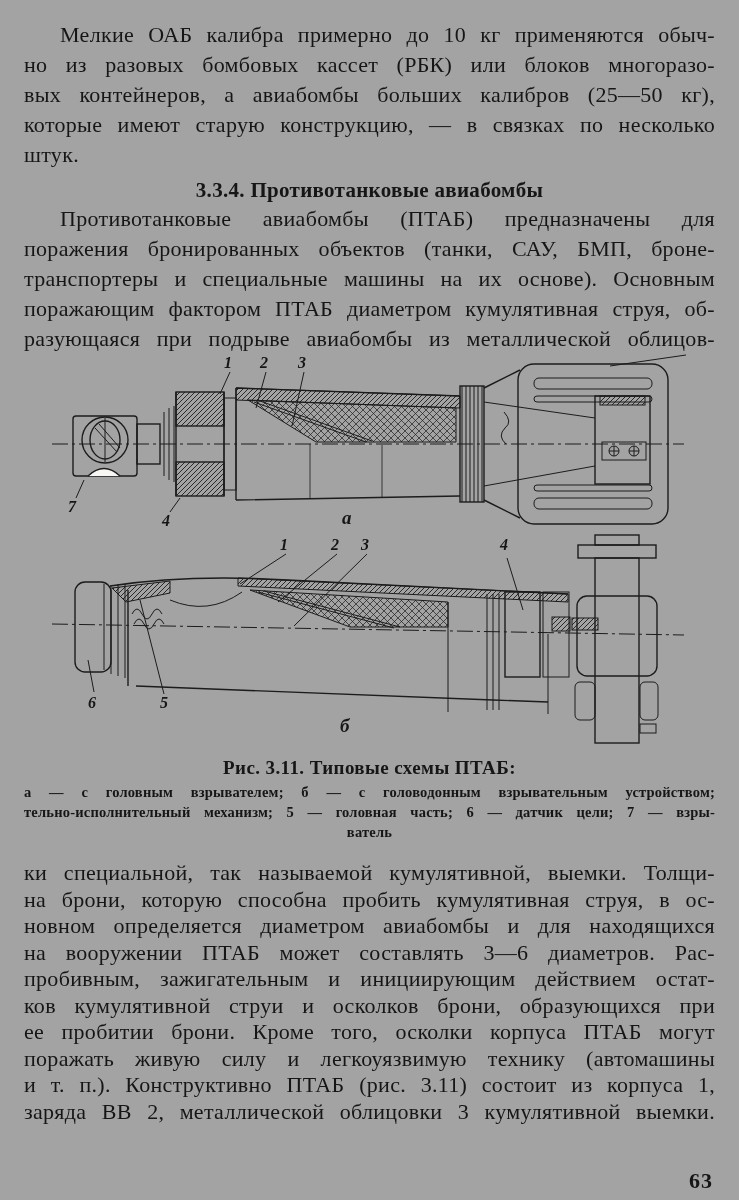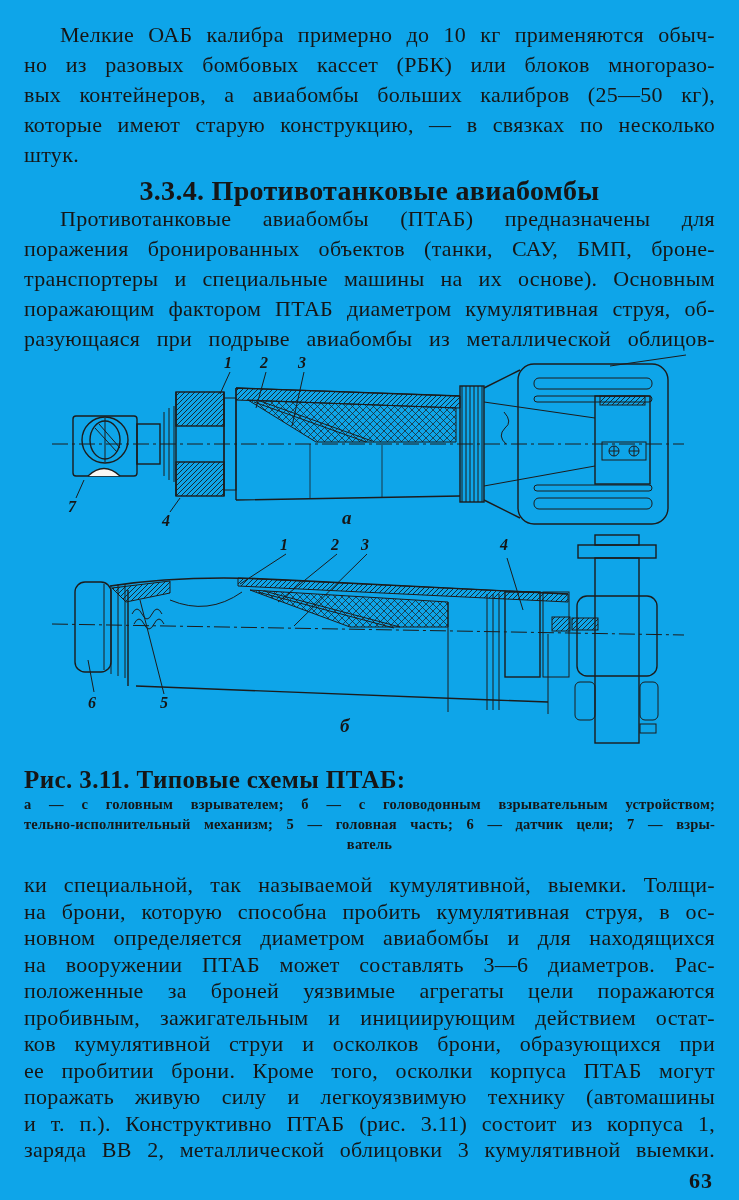--- a/index.html
+++ b/index.html
@@ -1,19 +1,19 @@
 <!DOCTYPE html>
 <html><head>
 <meta charset="utf-8">
 <style>
   html,body { margin:0; padding:0; }
   .page {
     position: relative;
     width: 739px; height: 1200px;
-    background: #0ea5e9;
+    background: #a3a3a3;
     color: #161616;
     font-family: "Liberation Serif", serif;
     overflow: hidden;
     box-sizing: border-box;
   }
   .content { padding: 20px 24px 0 24px; }
 
   
   .tline {
     font-size: 22px;
@@ -26,33 +26,33 @@
     overflow: hidden;
     white-space: nowrap;
   }
   .tline.indent { text-indent: 36px; }
   .tline.open   { text-align-last: left; white-space: normal; }
 
   .tight .tline { line-height: 26.5px; height: 26.5px; }
 
   .heading {
     margin-top: 7px;
-    font-size: 28px; line-height: 27px;
+    font-size: 21px; line-height: 27px;
     font-weight: bold; text-align: center;
     letter-spacing: 0.3px;
   }
   .para { margin-top: 0; }
   .para.after-heading { }
 
   figure { margin: 0; padding: 0; }
   .diagram { display:block; margin-left: 24px; }
   .fig-caption-title {
-    margin-top: 16px;
-    font-weight: bold;
-    font-size: 25px; line-height: 24px; letter-spacing: 0.4px;
+    margin-top: 4px;
+    text-align: center; font-weight: bold;
+    font-size: 19px; line-height: 24px; letter-spacing: 0.4px;
   }
   .legend { margin-top: 2px; }
   .leg-line {
     font-size: 14.5px; font-weight: bold;
     line-height: 20px; height: 20px;
     letter-spacing: 0.2px; word-spacing: 0.06em;
     text-align: justify; text-align-last: justify;
     overflow: hidden; white-space: nowrap;
   }
   .leg-line.centered { text-align: center; text-align-last: center; }
@@ -225,21 +225,20 @@
           <div class="leg-line centered">ватель</div>
         </div>
       </figcaption>
     </figure>
 
     <div class="para body-para tight">
       <div class="tline">ки специальной, так называемой кумулятивной, выемки. Толщи-</div>
       <div class="tline">на брони, которую способна пробить кумулятивная струя, в ос-</div>
       <div class="tline">новном определяется диаметром авиабомбы и для находящихся</div>
       <div class="tline">на вооружении ПТАБ может составлять 3—6 диаметров. Рас-</div>
-      <div class="tline">положенные за броней уязвимые агрегаты  цели поражаются</div>
       <div class="tline">пробивным, зажигательным и инициирующим действием остат-</div>
       <div class="tline">ков кумулятивной струи и осколков брони, образующихся при</div>
       <div class="tline">ее пробитии брони. Кроме того, осколки корпуса ПТАБ могут</div>
       <div class="tline">поражать живую силу и легкоуязвимую технику (автомашины</div>
       <div class="tline">и т. п.). Конструктивно ПТАБ (рис. 3.11) состоит из корпуса 1,</div>
       <div class="tline">заряда ВВ 2, металлической облицовки 3 кумулятивной выемки.</div>
     </div>
 
   </div>
 

